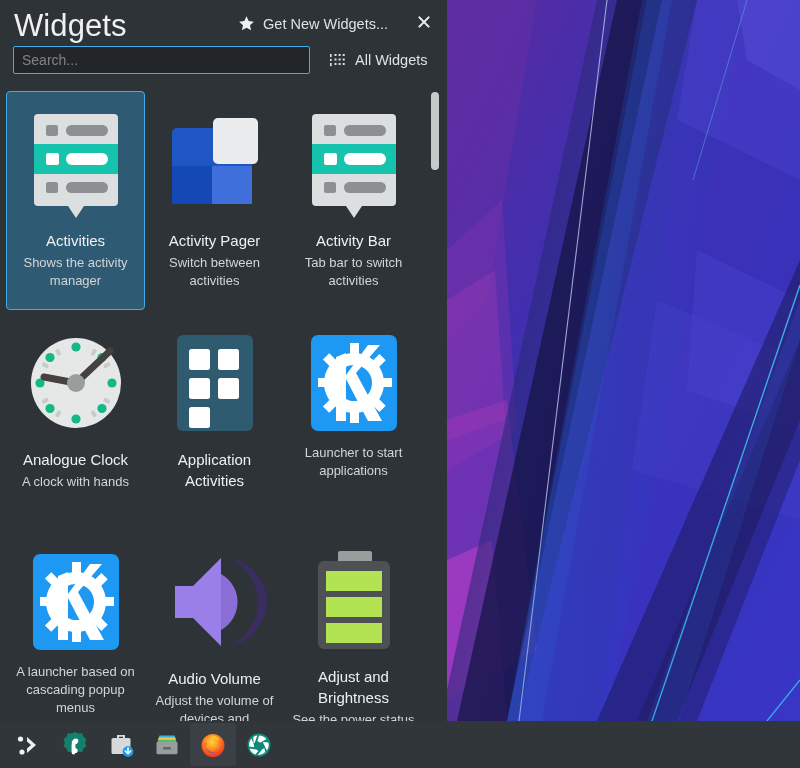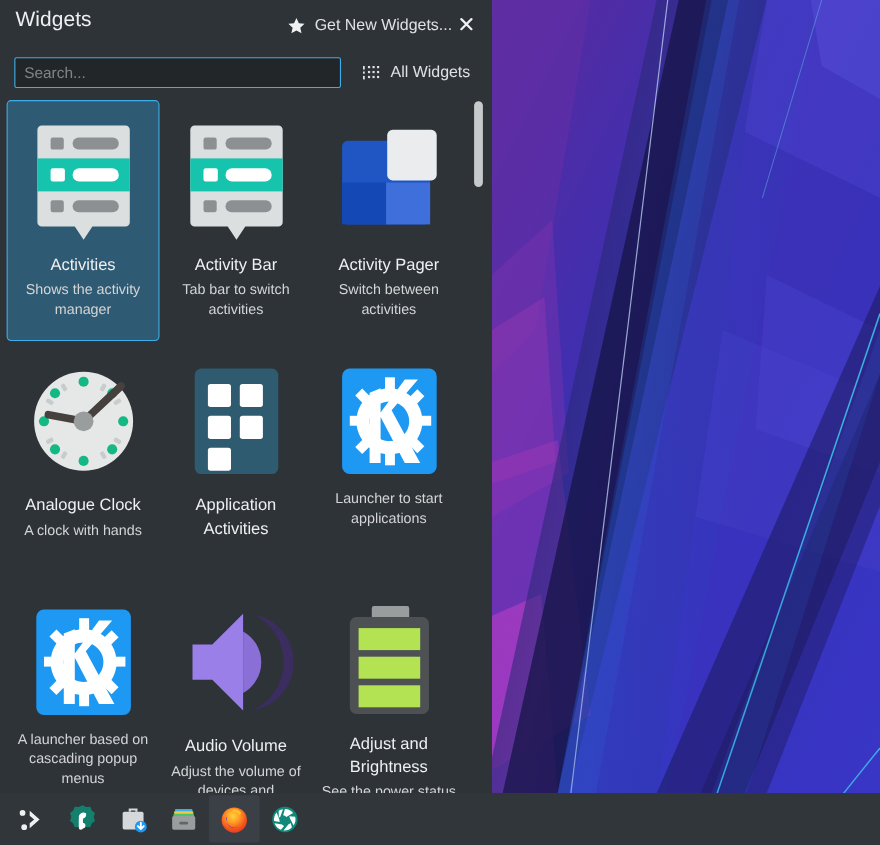--- a/index.html
+++ b/index.html
@@ -23,42 +23,42 @@
   
   #widgets-panel {
     position: absolute; left: 0; top: 0;
     width: 447px; height: 721px;
     background: #2e3338;
     overflow: hidden;
   }
   #panel-header { position: relative; height: 84px; }
   #panel-title {
     position: absolute; left: 14px; top: 8px;
-    font-size: 19px; color: #eff0f1; font-weight: 400;
+    font-size: 31px; color: #eff0f1; font-weight: 400;
     letter-spacing: .1px;
   }
   #get-new-widgets {
-    position: absolute; right: 32px; top: 12px;
-    display: flex; align-items: flex-start; gap: 8px;
+    position: absolute; right: 55px; top: 12px;
+    display: flex; align-items: center; gap: 8px;
     padding: 3px 4px; border-radius: 3px; cursor: pointer;
   }
   #get-new-widgets .label { font-size: 14.5px; color: #dfe1e2; }
   .star-icon { width: 17px; height: 17px; display:block; }
   #close-button {
     position: absolute; right: 13px; top: 12px;
     width: 20px; height: 20px; display:flex;
     align-items:center; justify-content:center;
     cursor: pointer; border-radius:3px;
   }
   #close-button svg { width: 12px; height: 12px; }
 
   #search-row {
     position: absolute; left: 0; top: 46px;
     width: 447px; height: 34px;
-    display: flex; align-items: flex-end;
+    display: flex; align-items: flex-start;
   }
   #search-input {
     margin-left: 13px;
     width: 297px; height: 28px;
     background: #232629;
     border: 1px solid #3daee9;
     border-radius: 2px;
     color: #eff0f1;
     font-size: 14px;
     padding: 0 8px;
@@ -269,45 +269,45 @@
               <rect x="42" y="74" width="42" height="11" rx="5.5" fill="#8d9093"></rect>
             </svg>
           </div>
           <div class="widget-name">Activities</div>
           <div class="widget-desc">Shows the activity manager</div>
         </div>
 
         <div class="widget-tile">
           <div class="widget-icon">
             <svg width="104" height="112" viewBox="0 0 104 112">
+              <rect x="9" y="20" width="80" height="76" rx="5" fill="#1f56c4"></rect>
+              <rect x="9" y="58" width="40" height="38" fill="#1348b5"></rect>
+              <rect x="49" y="58" width="40" height="38" fill="#3f6fdb"></rect>
+              <rect x="50" y="10" width="45" height="46" rx="5" fill="#ebeced"></rect>
+            </svg>
+          </div>
+          <div class="widget-name">Activity Pager</div>
+          <div class="widget-desc">Switch between activities</div>
+        </div>
+
+        <div class="widget-tile">
+          <div class="widget-icon">
+            <svg width="104" height="112" viewBox="0 0 104 112">
               <path d="M14 6 h76 a4 4 0 0 1 4 4 v84 a4 4 0 0 1 -4 4 h-30 l-8 12 -8 -12 h-30 a4 4 0 0 1 -4 -4 v-84 a4 4 0 0 1 4 -4 z" fill="#dcdfe0"></path>
               <rect x="10" y="36" width="84" height="30" fill="#16c4ae"></rect>
               <rect x="22" y="17" width="12" height="11" rx="2" fill="#8d9093"></rect>
               <rect x="42" y="17" width="42" height="11" rx="5.5" fill="#8d9093"></rect>
               <rect x="22" y="45" width="13" height="12" rx="2" fill="#ffffff"></rect>
               <rect x="42" y="45" width="42" height="12" rx="6" fill="#ffffff"></rect>
               <rect x="22" y="74" width="12" height="11" rx="2" fill="#8d9093"></rect>
               <rect x="42" y="74" width="42" height="11" rx="5.5" fill="#8d9093"></rect>
             </svg>
           </div>
           <div class="widget-name">Activity Bar</div>
           <div class="widget-desc">Tab bar to switch activities</div>
-        </div>
-
-        <div class="widget-tile">
-          <div class="widget-icon">
-            <svg width="104" height="112" viewBox="0 0 104 112">
-              <rect x="9" y="20" width="80" height="76" rx="5" fill="#1f56c4"></rect>
-              <rect x="9" y="58" width="40" height="38" fill="#1348b5"></rect>
-              <rect x="49" y="58" width="40" height="38" fill="#3f6fdb"></rect>
-              <rect x="50" y="10" width="45" height="46" rx="5" fill="#ebeced"></rect>
-            </svg>
-          </div>
-          <div class="widget-name">Activity Pager</div>
-          <div class="widget-desc">Switch between activities</div>
         </div>
 
         <div class="widget-tile">
           <div class="widget-icon">
             <svg width="104" height="112" viewBox="0 0 104 112">
               <circle cx="52" cy="56" r="45" fill="#e6e8e8"></circle>
               <g fill="#c9cccc">
                 <rect x="50" y="17" width="4" height="7" rx="1.5" transform="rotate(30 52 56)"></rect>
                 <rect x="50" y="17" width="4" height="7" rx="1.5" transform="rotate(60 52 56)"></rect>
                 <rect x="50" y="17" width="4" height="7" rx="1.5" transform="rotate(120 52 56)"></rect>

